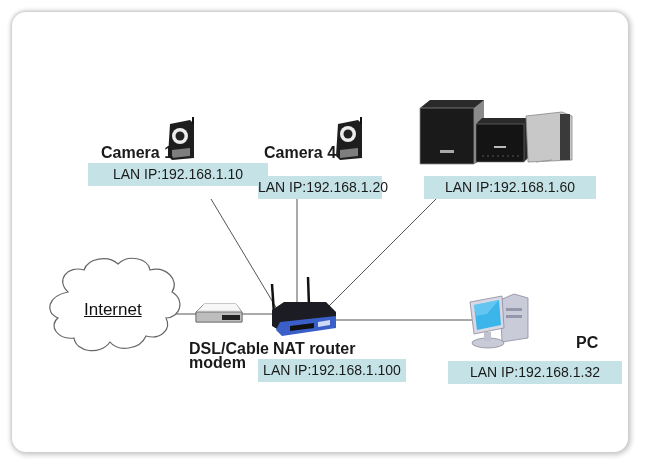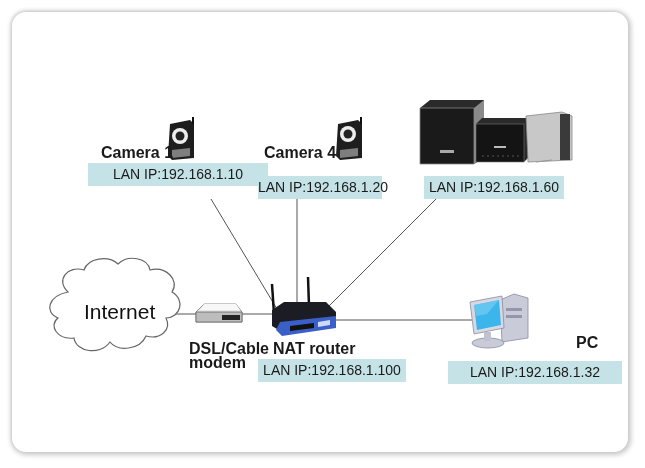--- a/index.html
+++ b/index.html
@@ -19,21 +19,21 @@
   .ipbox {
     position: absolute; height: 23px; line-height: 23px;
     background: #c5e3e6;
     color: #1a1a1a; font-size: 14px; text-align: center; white-space: nowrap;
   }
   .lbl {
     position: absolute; font-size: 16px; font-weight: bold; color: #1a1a1a;
     line-height: 14px;
   }
   .cloud-text {
-    position: absolute; left: 84px; top: 300px; font-size: 21px; color: #111;
+    position: absolute; left: 84px; top: 300px; font-size: 17px; color: #111; text-decoration: underline;
   }
 </style>
 </head>
 <body>
 
 <div class="frame"></div>
 
 <svg class="links" viewBox="0 0 645 468">
   <line x1="172" y1="314" x2="196" y2="314" stroke="#555" stroke-width="1"></line>
   <line x1="240" y1="314" x2="276" y2="314" stroke="#555" stroke-width="1"></line>
@@ -105,21 +105,21 @@
 </svg>
 
 <div class="cloud-text">Internet</div>
 
 <div class="lbl" style="left:101px; top:146px;">Camera 1</div>
 <div class="ipbox" style="left:88px; top:163px; width:180px;">LAN IP:192.168.1.10</div>
 
 <div class="lbl" style="left:264px; top:146px;">Camera 4</div>
 <div class="ipbox" style="left:258px; top:176px; width:124px;">LAN IP:192.168.1.20</div>
 
-<div class="ipbox" style="left:424px; top:176px; width:140px;">LAN IP:192.168.1.60</div>
+<div class="ipbox" style="left:424px; top:176px; width:172px;">LAN IP:192.168.1.60</div>
 
 <div class="lbl" style="left:189px; top:342px;">DSL/Cable</div>
 <div class="lbl" style="left:189px; top:356px;">modem</div>
 
 <div class="lbl" style="left:273px; top:342px;">NAT router</div>
 <div class="ipbox" style="left:258px; top:359px; width:148px;">LAN IP:192.168.1.100</div>
 
 <div class="lbl" style="left:540px; top:336px;margin-left:36px;">PC</div>
 <div class="ipbox" style="left:448px; top:361px; width:174px;">LAN IP:192.168.1.32</div>
 

